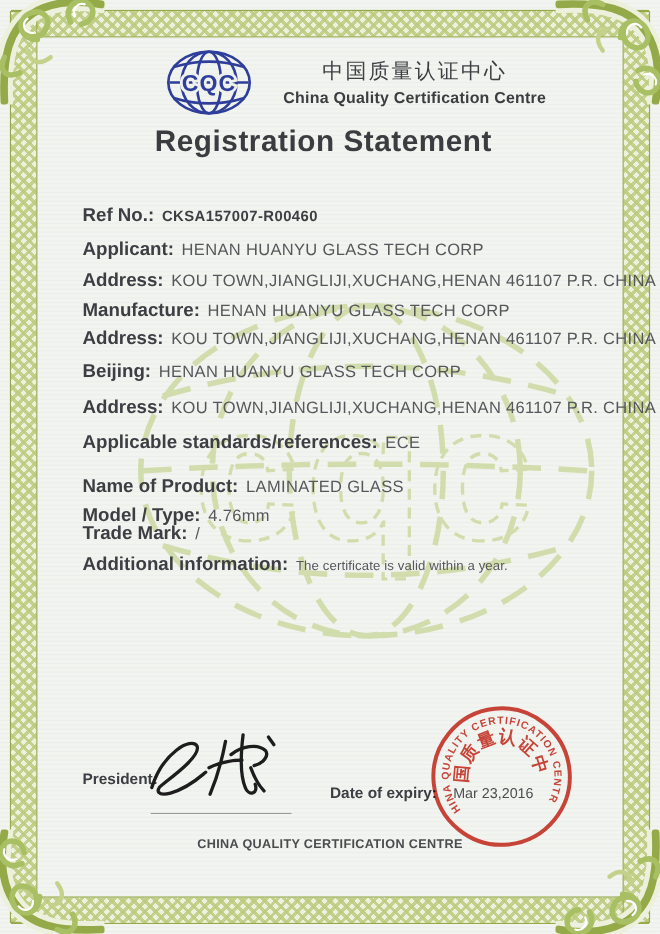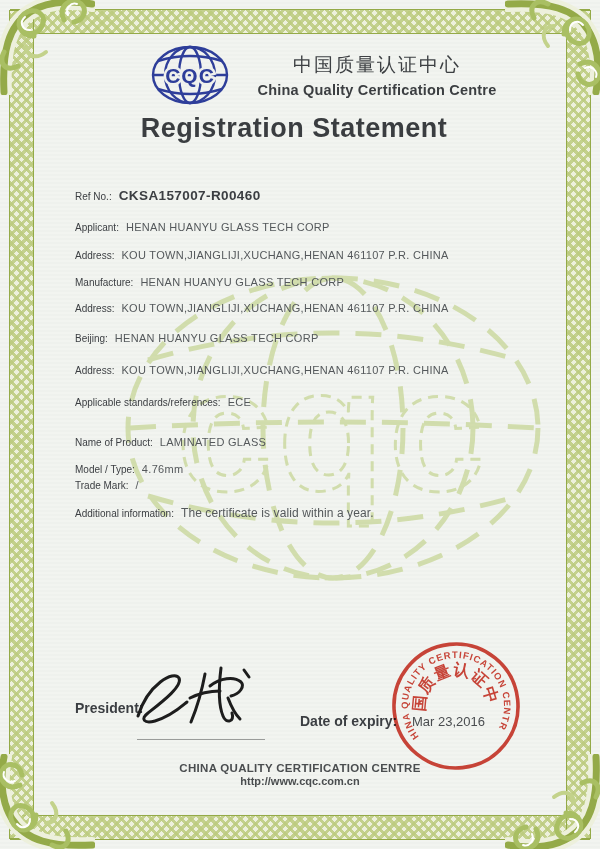--- a/index.html
+++ b/index.html
@@ -30,22 +30,22 @@
   #watermark { position:absolute; left:118px; top:268px; z-index:1; opacity:.55; }
   
   #logo { position:absolute; left:150px; top:44px; z-index:5; }
   .org-block { position:absolute; left:232px; top:52px; width:290px; text-align:center; z-index:5; }
   .org-cn { font-family:"DejaVu Serif", serif; font-size:19px; color:#3d4043; letter-spacing:2px; }
   .org-en { font-size:14.5px; font-weight:bold; color:#3b3e41; margin-top:4px; letter-spacing:.2px; }
   .title-block { position:absolute; left:0; right:12px; top:112px; text-align:center; z-index:5; }
   .title-line { font-size:27px; font-weight:bold; color:#3a3d40; line-height:33px; letter-spacing:.5px; }
   
   .row { position:absolute; left:75px; right:50px; z-index:5; white-space:nowrap; }
-  .lbl { font-size:10px; font-weight:normal; color:#3b3e42; margin-right:7px; }
-  .val { font-size:11px; color:#54585b; letter-spacing:.3px; }
+  .lbl { font-size:17px; font-weight:bold; color:#3b3e42; margin-right:7px; }
+  .val { font-size:15px; color:#54585b; letter-spacing:.3px; }
   .val.strong { font-size:13.5px; font-weight:bold; color:#3b3e42; letter-spacing:.4px; }
   .val.small { font-size:12px; letter-spacing:.1px; }
   
   .president { position:absolute; left:75px; top:700px; font-size:14px; font-weight:bold; color:#3b3e42; z-index:5; }
   #signature { position:absolute; left:128px; top:660px; z-index:6; }
   .sig-line { position:absolute; left:137px; top:739px; width:128px; height:1px; background:#9a9c9a; z-index:5; }
   .date-row { position:absolute; left:300px; z-index:5; white-space:nowrap; }
   .date-lbl { display:inline-block; width:112px; font-size:14px; font-weight:bold; color:#3b3e42; }
   .date-val { font-size:13px; color:#4a4d50; }
   #stamp { position:absolute; left:388px; top:638px; z-index:7; mix-blend-mode:multiply; opacity:.92; transform:rotate(-6deg); }
@@ -211,16 +211,15 @@
     <text font-family="Liberation Sans, sans-serif" font-size="9.4" font-weight="bold" fill="#cf372a" letter-spacing="1">
       <textPath href="#ringPath" startOffset="50%" text-anchor="middle">CHINA QUALITY CERTIFICATION CENTRE</textPath>
     </text>
     <text font-family="DejaVu Serif, serif" font-size="16" font-weight="bold" fill="#cf372a" letter-spacing="1">
       <textPath href="#innerPath" startOffset="50%" text-anchor="middle">中国质量认证中心</textPath>
     </text>
   </svg>
 
   <div class="footer">
     <div class="f1">CHINA QUALITY CERTIFICATION CENTRE</div>
-    <div class="f3">http://www.cqc.com.cn</div>
   </div>
 
 </div>
 
 </body></html>

